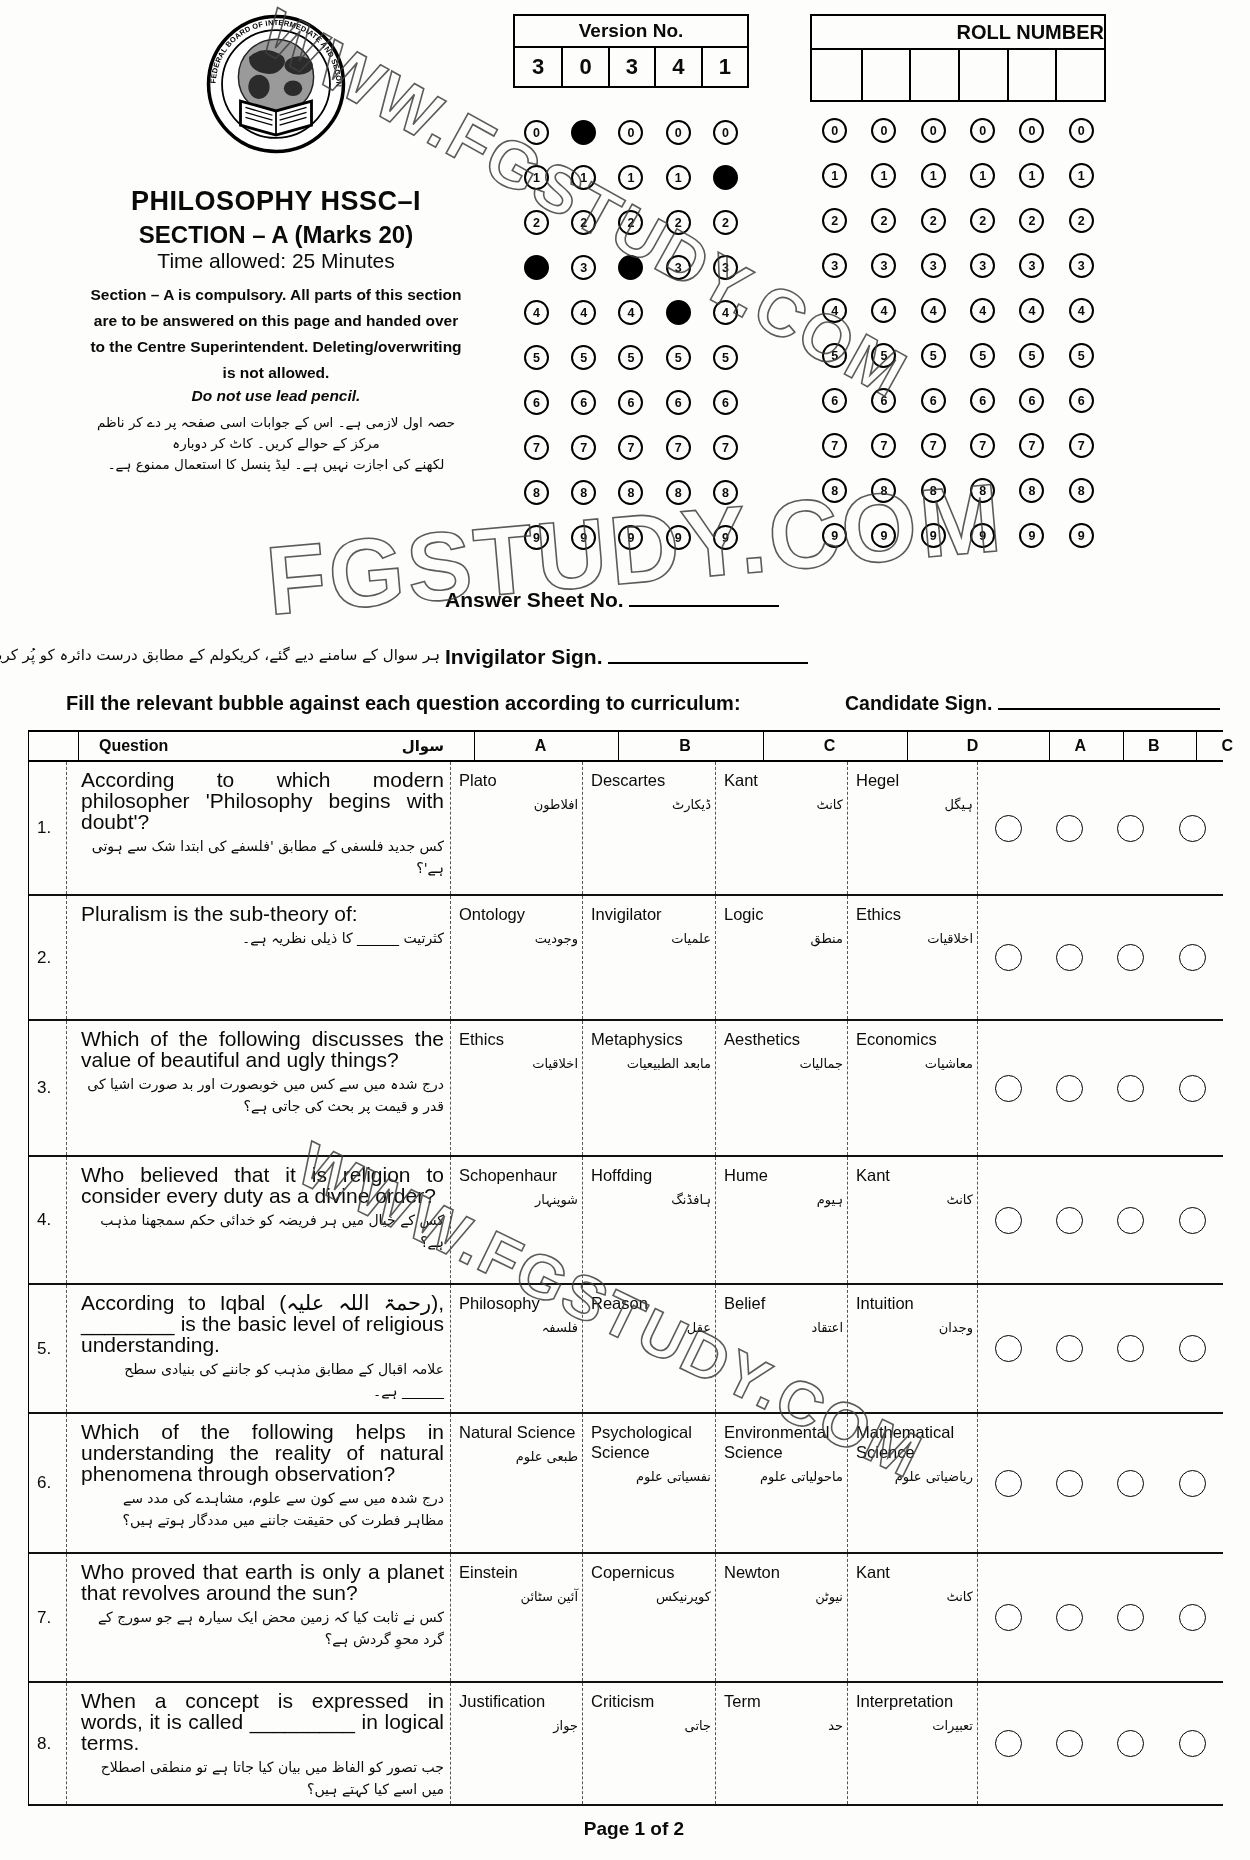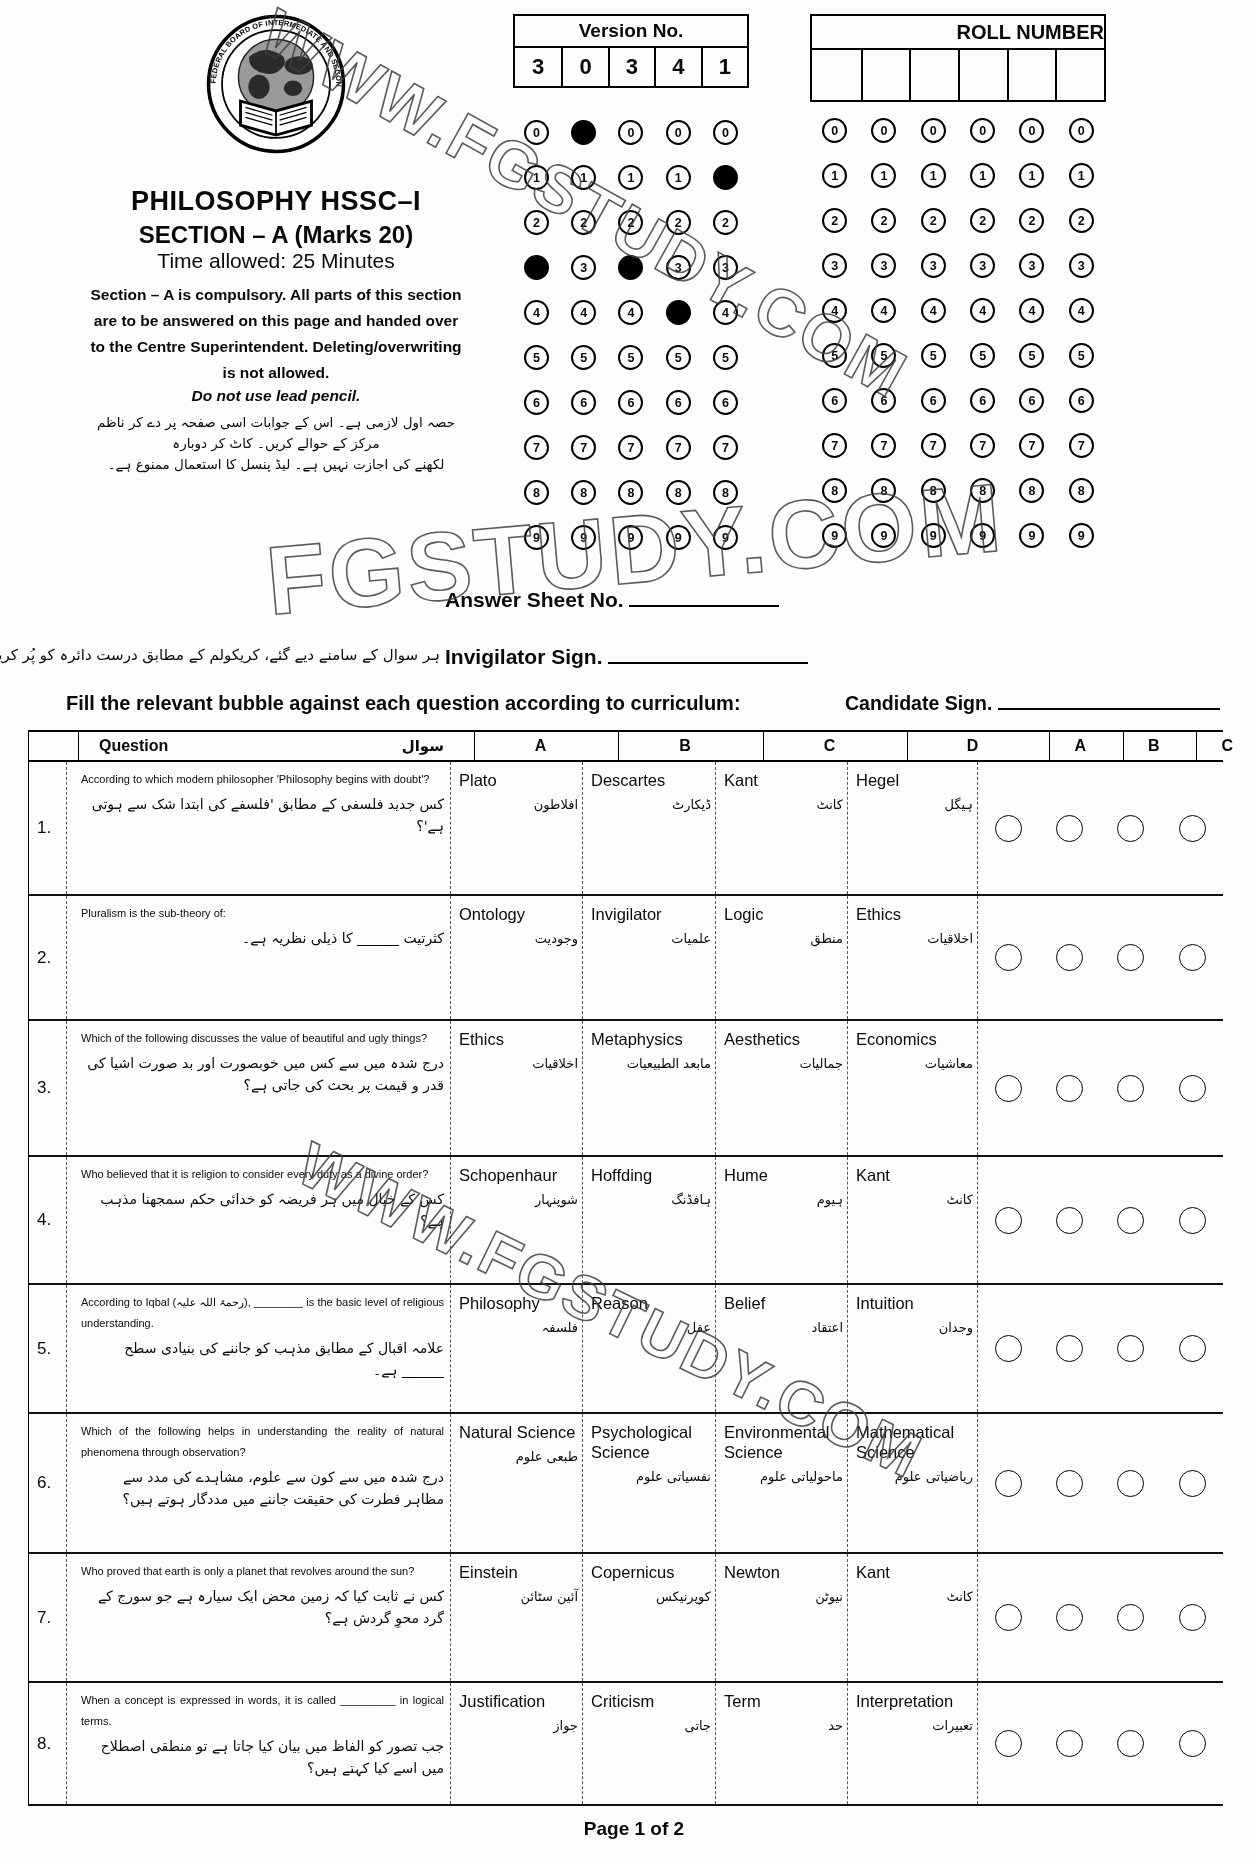--- a/index.html
+++ b/index.html
@@ -59,21 +59,21 @@
   .qhead,.qrow{display:grid;grid-template-columns:37px 384px 132px 133px 132px 130px 61.5px 61.5px 61.5px 61.5px;}
   .qhead{height:28px;line-height:28px;border-top:2.5px solid #000;border-bottom:2.5px solid #000;
          font-weight:bold;font-size:16px;gap:12px;}
   .qhead>div{border-left:1.5px solid #000;text-align:center;}
   .qhead>div:first-child{border-left:none;}
   .qh-question{display:flex;justify-content:space-between;padding:0 18px 0 20px;text-align:left;}
   .qh-question .urdu{font-size:15px;font-weight:bold;}
   .qrow{border-bottom:2.5px solid #111;position:relative;}
   .qnum{display:flex;align-items:center;padding-left:8px;font-size:17px;}
   .qcell{border-left:1px dashed #555;padding:7px 6px 0 14px;}
-  .q-en{font-size:11px;line-height:21px;text-align:justify;}
+  .q-en{font-size:21px;line-height:21px;text-align:justify;}
   .q-ur{font-size:14px;line-height:22px;text-align:right;margin-top:3px;padding-left:2px;}
   .ocell{border-left:1px dashed #555;padding:8px 4px 0 8px;}
   .o-en{font-size:16.5px;line-height:20px;}
   .o-ur{font-size:13px;margin-top:7px;text-align:right;}
   .bcellA{display:flex;align-items:center;justify-content:center;}
   .bcellA.first{border-left:1px dashed #555;}
   .abub{width:27px;height:27px;border:1.7px solid #000;border-radius:50%;box-sizing:border-box;background:#fff;}
   
   .footer{position:absolute;left:18px;right:0;top:1818px;text-align:center;font-size:19px;font-weight:bold;z-index:2;}
 </style>

